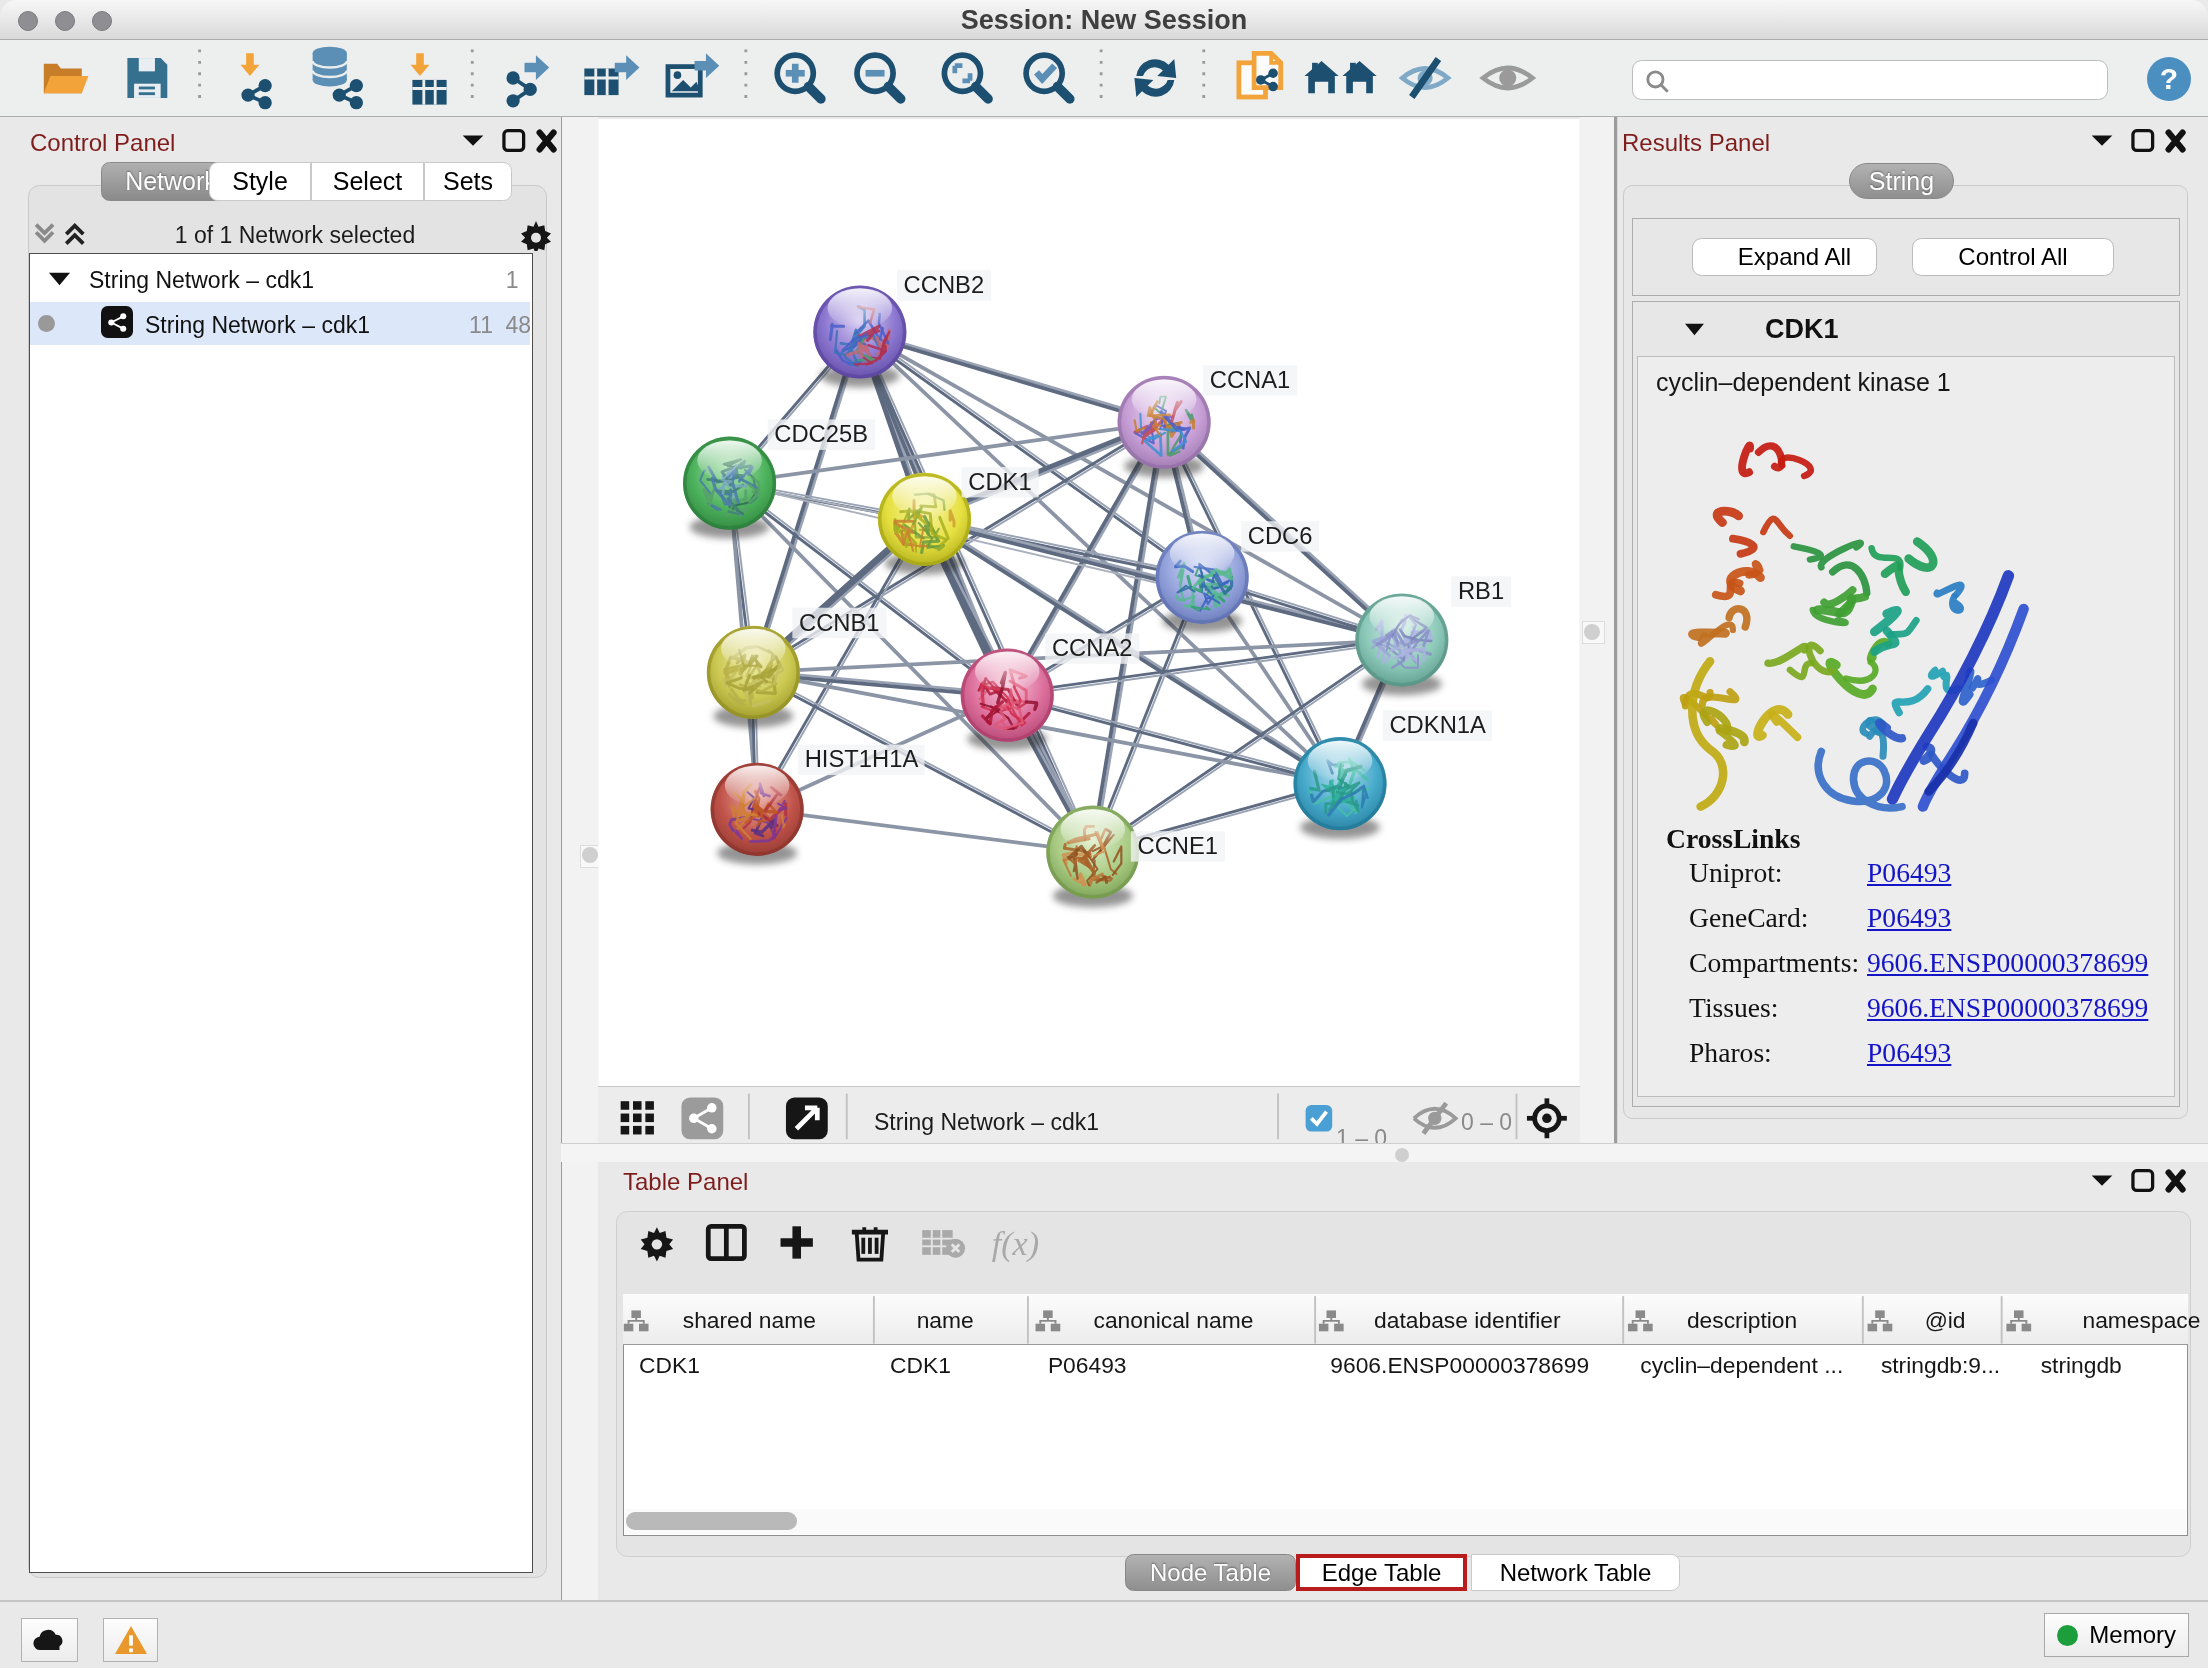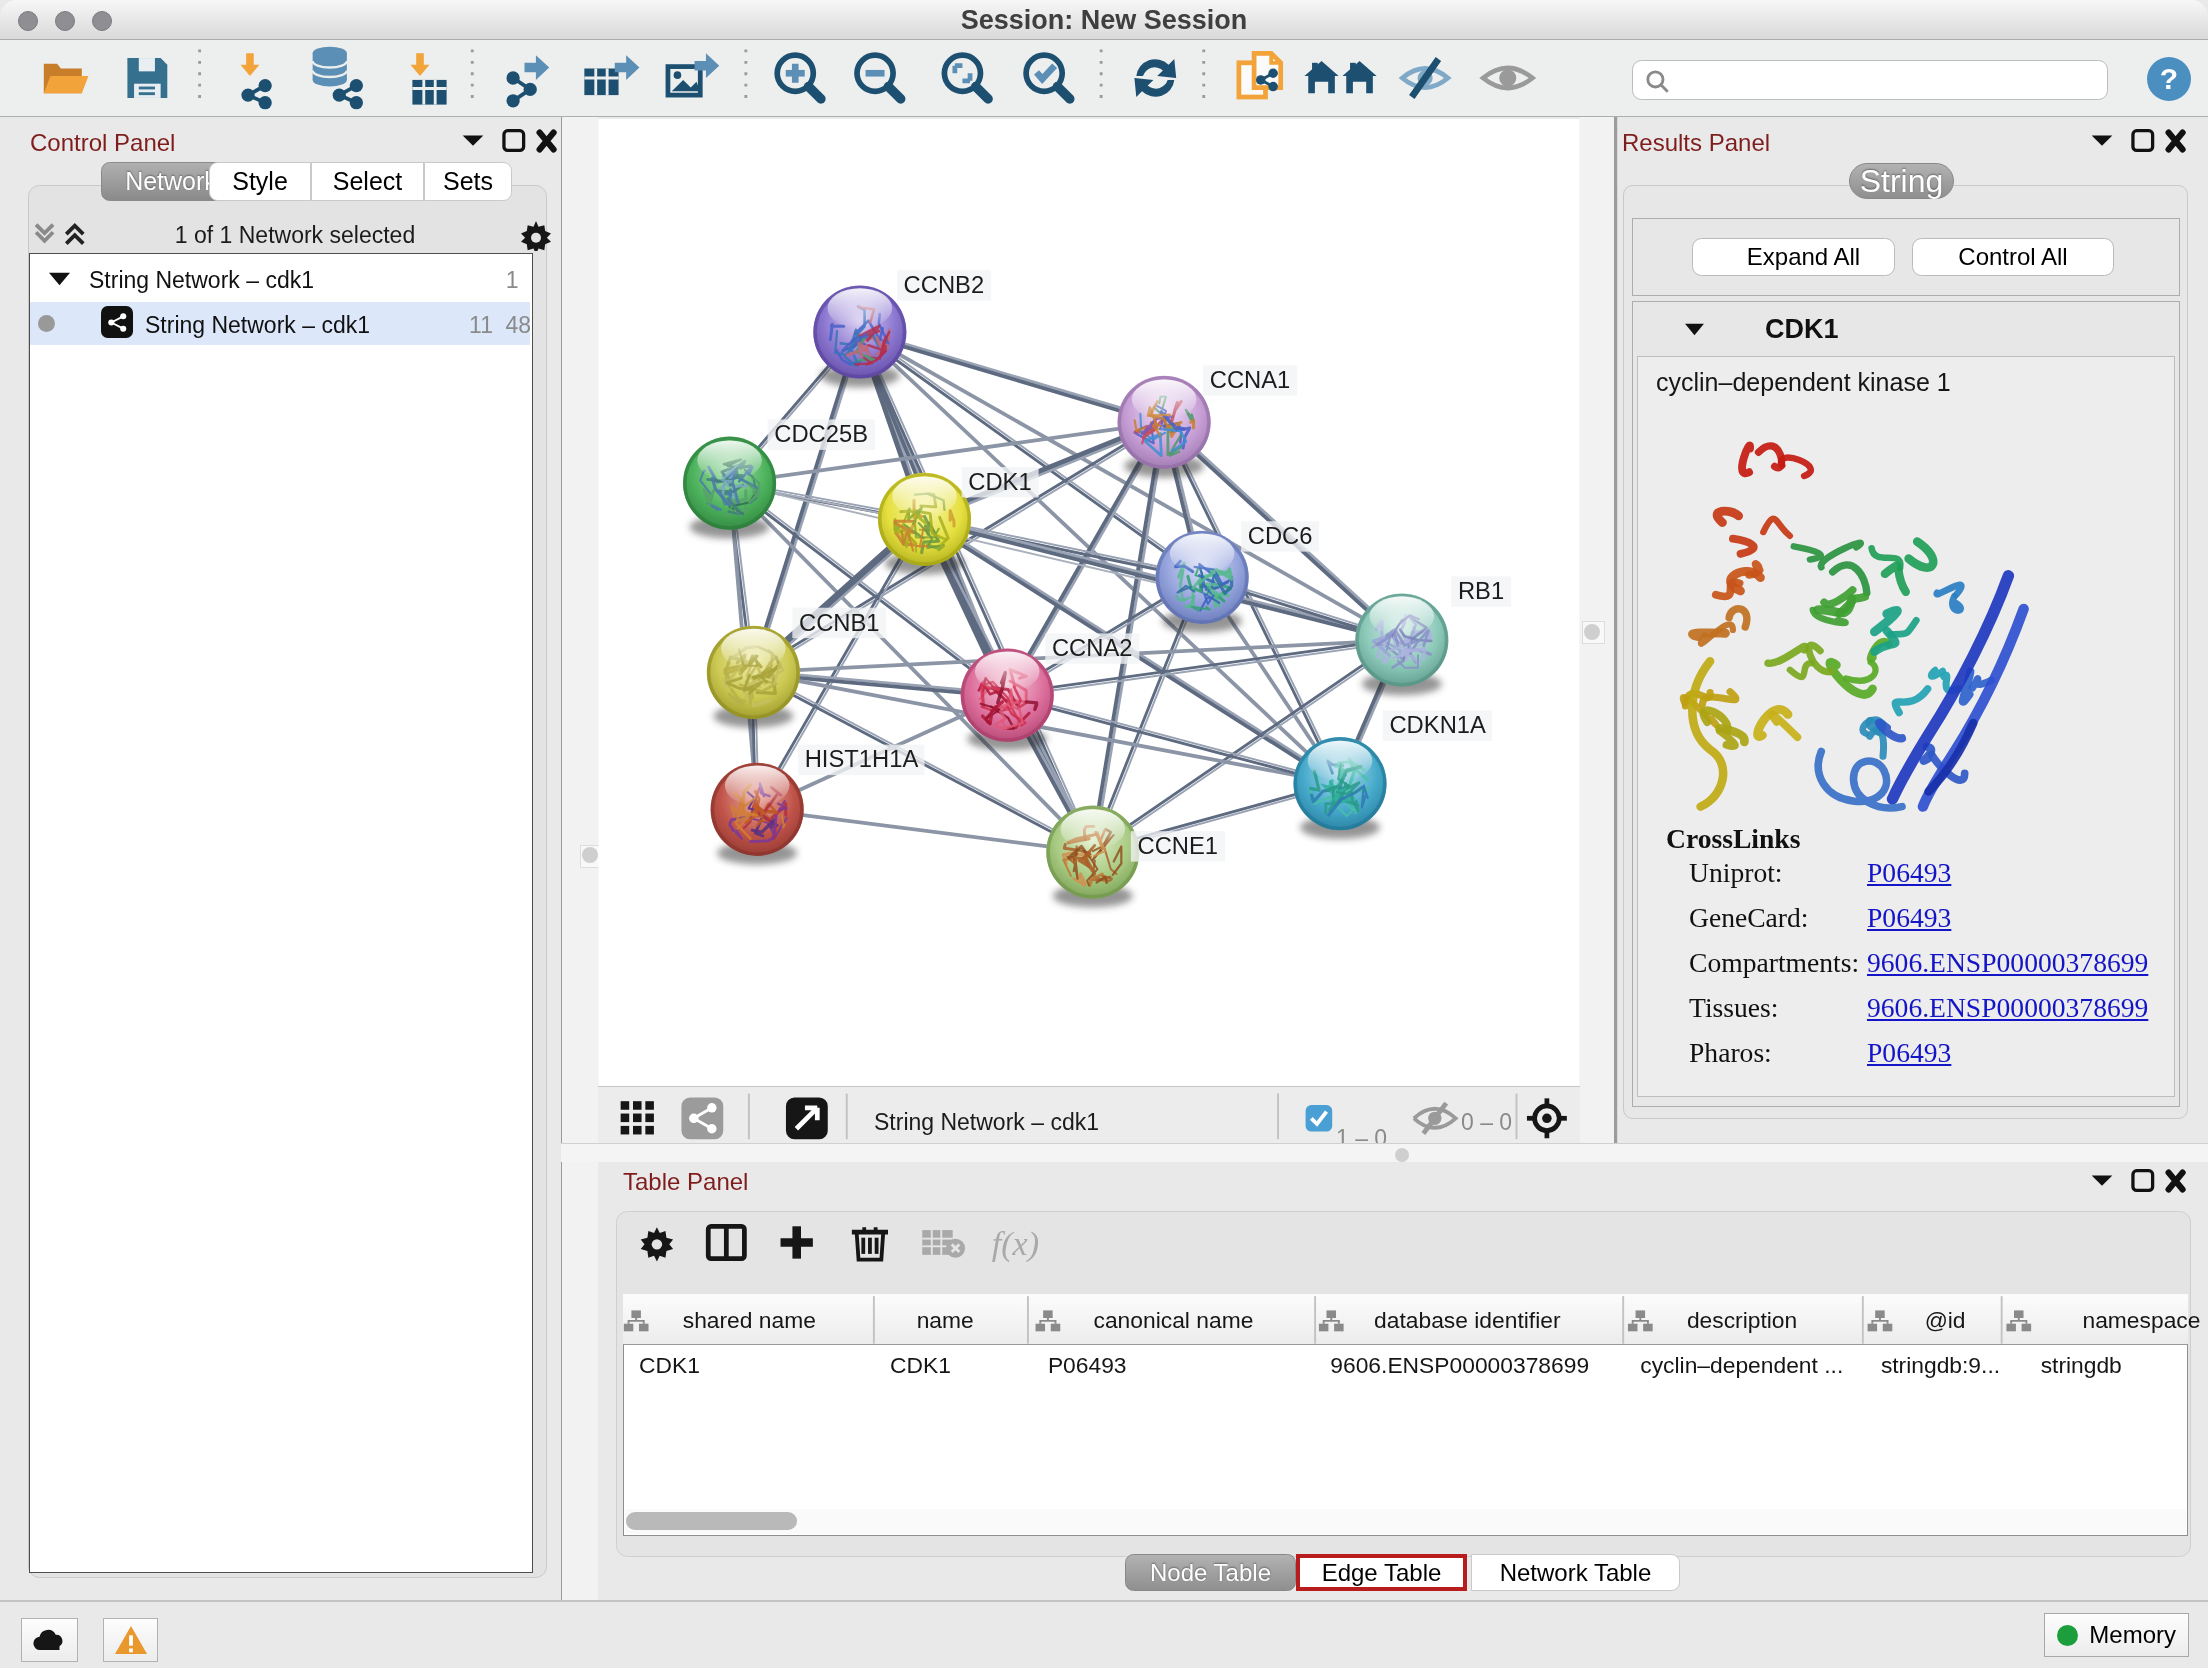--- a/index.html
+++ b/index.html
@@ -794,23 +794,23 @@
 <div class="abs" style="left:1336px;top:1109px;font-size:23px;color:#8a8a8a;margin-top:16px;">1 – 0</div>
 <div class="abs" style="left:1461px;top:1109px;font-size:23px;color:#8a8a8a;">0 – 0</div>
 
 <div class="abs panelhead" style="left:1622px;top:129px;">Results Panel</div>
 <svg class="abs" style="left:2089px;top:126px;" width="101" height="30" viewBox="0 0 106 32">
 <path d="M2 10 L24 10 L13 21 Z" fill="#111"></path>
 <rect x="46" y="5" width="21" height="21" rx="4" fill="none" stroke="#111" stroke-width="3.5"></rect>
 <path d="M84 7 L99 25 M99 7 L84 25" stroke="#111" stroke-width="6.5" stroke-linecap="round"></path>
 </svg>
 <div class="abs" style="left:1623px;top:185px;width:565px;height:934px;background:#e7e7e7;border:1px solid #c9c9c9;border-radius:9.5px;"></div>
-<div class="abs" style="left:1849px;top:163px;width:105px;height:36px;background:linear-gradient(#b2b2b2,#8f8f8f);border:1px solid #888;border-radius:18px;color:#fff;font-size:32px;display:flex;align-items:center;justify-content:center;text-shadow:0 -1px 1.9px rgba(0,0,0,.4);">String</div>
+<div class="abs" style="left:1849px;top:163px;width:105px;height:36px;background:linear-gradient(#b2b2b2,#8f8f8f);border:1px solid #888;border-radius:18px;color:#fff;font-size:25px;display:flex;align-items:center;justify-content:center;text-shadow:0 -1px 1.9px rgba(0,0,0,.4);">String</div>
 <div class="abs" style="left:1632px;top:218px;width:548px;height:78px;border:1px solid #adadad;"></div>
-<div class="abs" style="left:1692px;top:238px;width:203px;height:38px;background:#fff;border:1px solid #bbb;border-radius:9.5px;font-size:24px;display:flex;align-items:center;justify-content:center;padding-left:20px;">Expand All</div>
+<div class="abs" style="left:1692px;top:238px;width:185px;height:38px;background:#fff;border:1px solid #bbb;border-radius:9.5px;font-size:24px;display:flex;align-items:center;justify-content:center;padding-left:20px;">Expand All</div>
 <div class="abs" style="left:1912px;top:238px;width:202px;height:38px;background:#fff;border:1px solid #bbb;border-radius:9.5px;font-size:24px;display:flex;align-items:center;justify-content:center;">Control All</div>
 <div class="abs" style="left:1632px;top:301px;width:548px;height:806px;border:1px solid #adadad;"></div>
 <svg class="abs" style="left:1683px;top:321px;" width="23" height="17" viewBox="0 0 24 18">
     <path d="M2 3 L22 3 L12 15 Z" fill="#111"></path>
   </svg>
 <div class="abs" style="left:1765px;top:314px;font-size:27px;font-weight:bold;color:#111;">CDK1</div>
 <div class="abs" style="left:1637px;top:356px;width:538px;height:741px;background:#ededed;border:1px solid #bdbdbd;"></div>
 <div class="abs" style="left:1656px;top:368px;font-size:25px;color:#161616;">cyclin–dependent kinase 1</div>
 <svg width="380" height="380" viewBox="0 0 400 400" style="position:absolute;left:1655px;top:438px;">
     <path d="M126 30 C140 40, 133 -9, 109 15" stroke="#c41a10" stroke-width="7.8" fill="none" stroke-linecap="round" opacity="0.92"></path>

